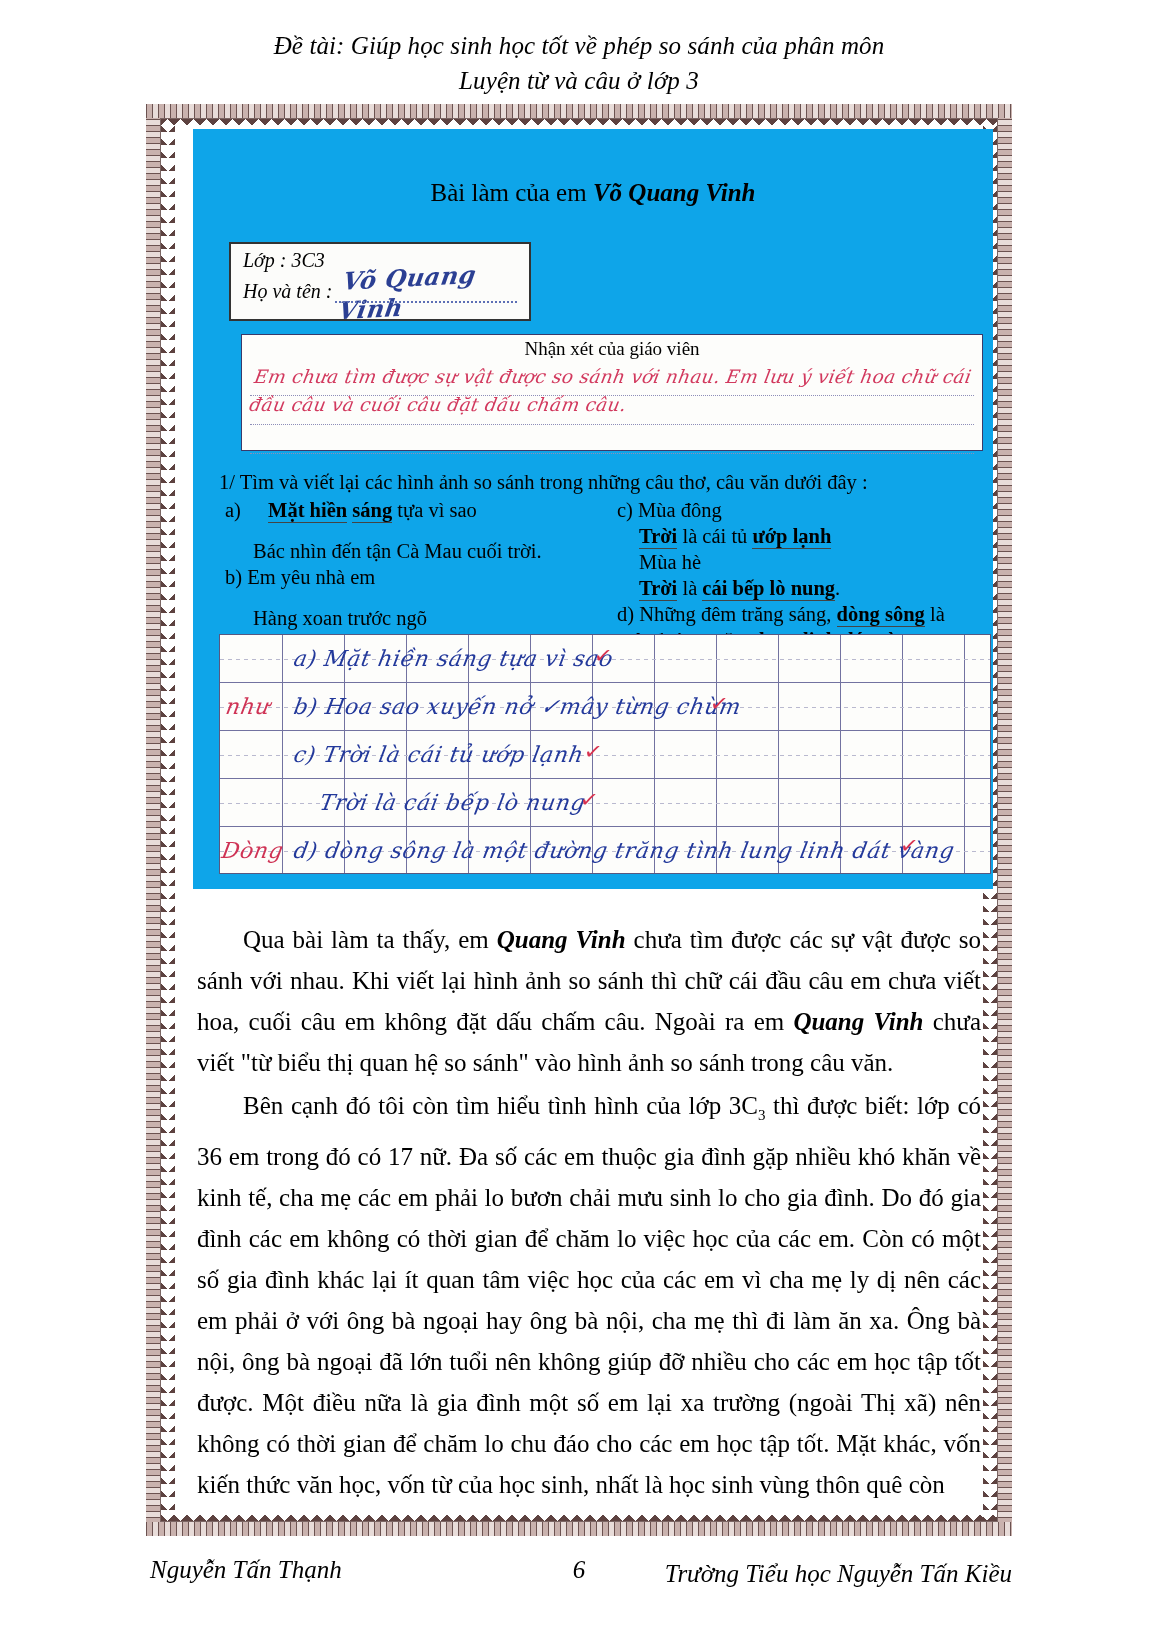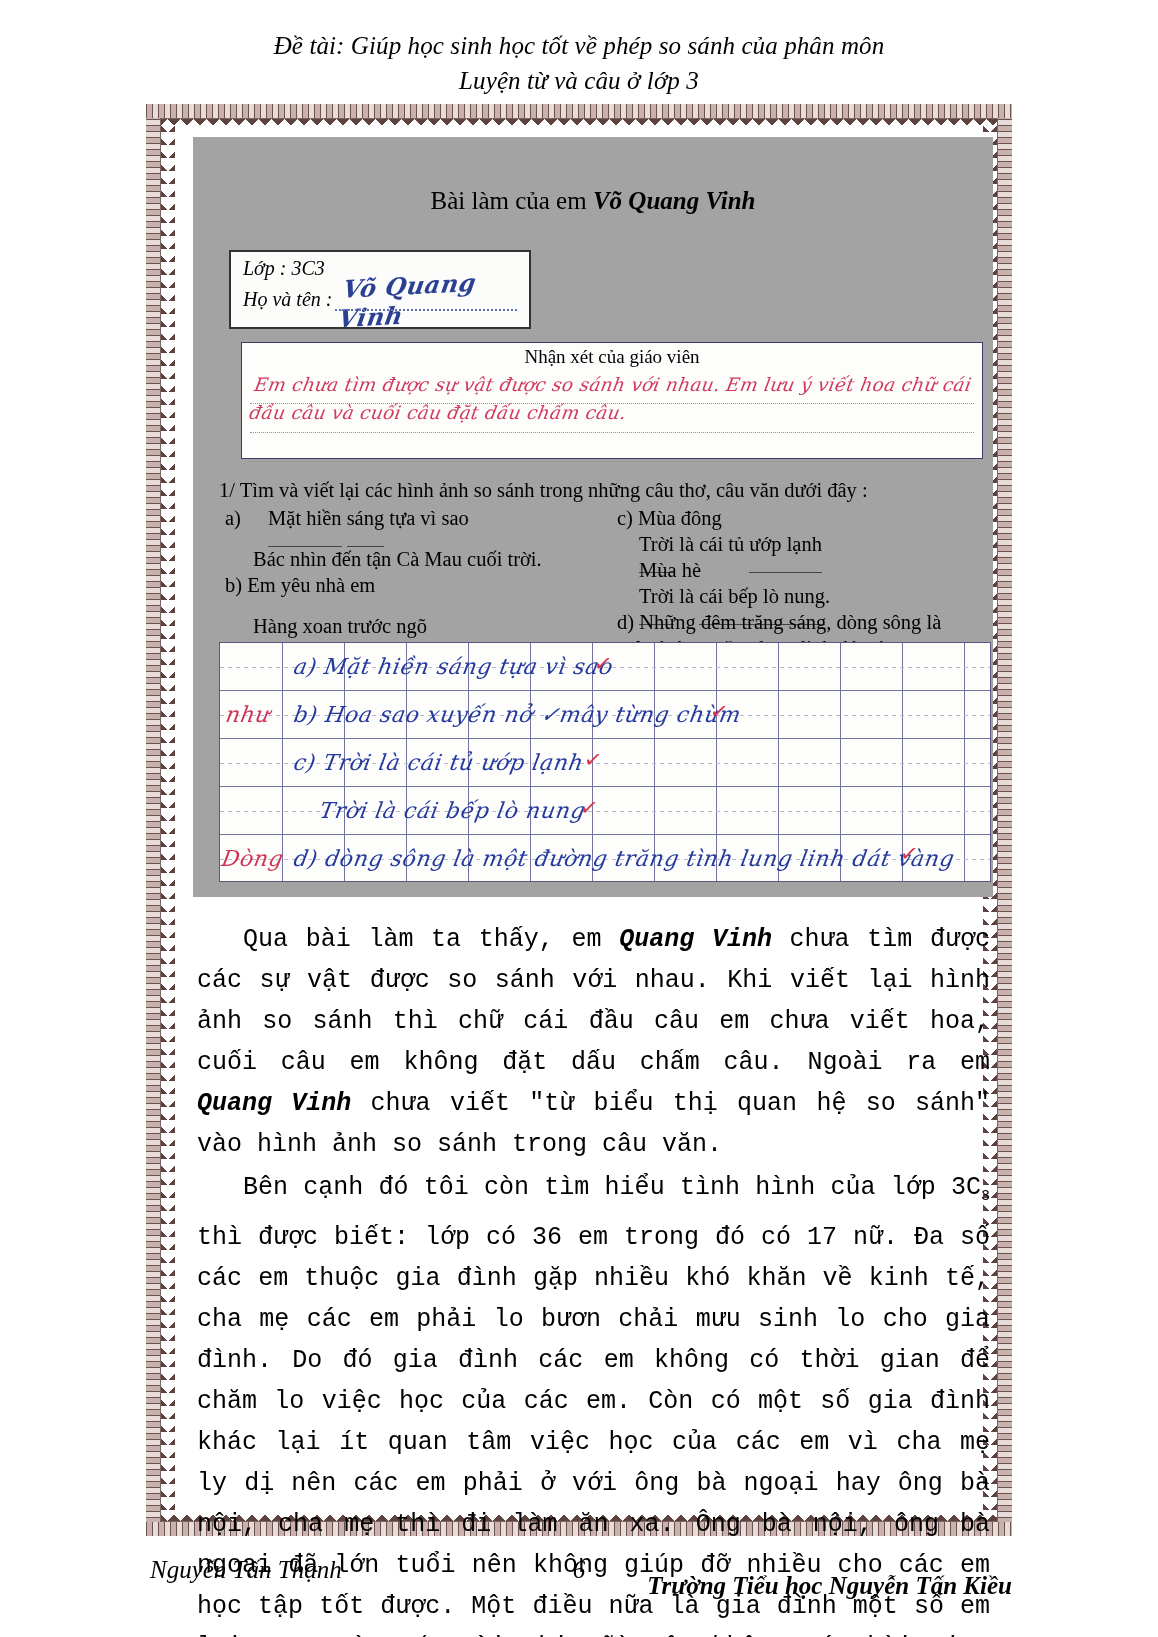--- a/index.html
+++ b/index.html
@@ -85,24 +85,24 @@
     background-size: 14px 13px;
     background-repeat: repeat-y;
   }
   .zig-left { left: 0; }
   .zig-right { right: 0; transform: scaleX(-1); }
 
   
   .scan {
     position: absolute;
     left: 32px;
-    top: 18px;
+    top: 10px;
     width: 800px;
     height: 760px;
-    background: #a3a3a3;
+    background: #0ea5e9;
   }
 
   .scan-title {
     position: absolute;
     top: 50px;
     left: 0;
     width: 800px;
     text-align: center;
     font-size: 25px;
     white-space: nowrap;
@@ -197,21 +197,21 @@
     font-size: 20.5px;
     line-height: 26px;
   }
   .ex .q { margin-bottom: 2px; }
   .ex .cols { position: relative; height: 160px; }
   .ex .colL { position: absolute; left: 6px; top: 0; width: 390px; }
   .ex .colR { position: absolute; left: 398px; top: 0; width: 372px; }
   .ex .lbl { display: inline-block; }
   .ex .ind { padding-left: 28px; margin-top: 15px; }
   .ex .ind2 { padding-left: 22px; }
-  u { text-decoration: none; border-bottom: 1.5px solid #444; padding-bottom: 17px; }
+  u { text-decoration: none; border-bottom: 1.5px solid #444; padding-bottom: 1px; font-weight: bold; }
 
   
   .grid {
     position: absolute;
     left: 26px;
     top: 505px;
     width: 772px;
     height: 240px;
     background: #fdfdfb;
     border: 1px solid #585880;
@@ -264,37 +264,37 @@
   
   .prose {
     position: absolute;
     left: 36px;
     top: 800px;
     width: 796px;
     font-size: 25px;
     line-height: 41px;
     text-align: justify;
   }
-  .prose p { margin: 0 3px 2px 0; text-indent: 46px; font-family: Liberation Mono, monospace; }
+  .prose p { margin: 0 12px 2px 0; text-indent: 46px; }
   .prose b { font-weight: bold; font-style: italic; }
   sub { font-size: 15px; vertical-align: sub; }
 
   
   .footer {
     position: absolute;
     left: 146px;
     top: 1556px;
     width: 866px;
     height: 40px;
     font-style: italic;
     font-size: 25px;
   }
   .footer .fl { position: absolute; left: 4px; top: 0; }
   .footer .fc { position: absolute; left: 0; top: 0; width: 100%; text-align: center; }
-  .footer .fr { position: absolute; right: 0; top: 16px; font-weight: bold; }
+  .footer .fr { position: absolute; right: 0; top: 4px; }
 </style>
 </head>
 <body>
 
 <div class="runhead">
   <div>Đề tài: Giúp học sinh học tốt về phép so sánh của phân môn</div>
   <div>Luyện từ và câu ở lớp 3</div>
 </div>
 
 <div class="frame">

